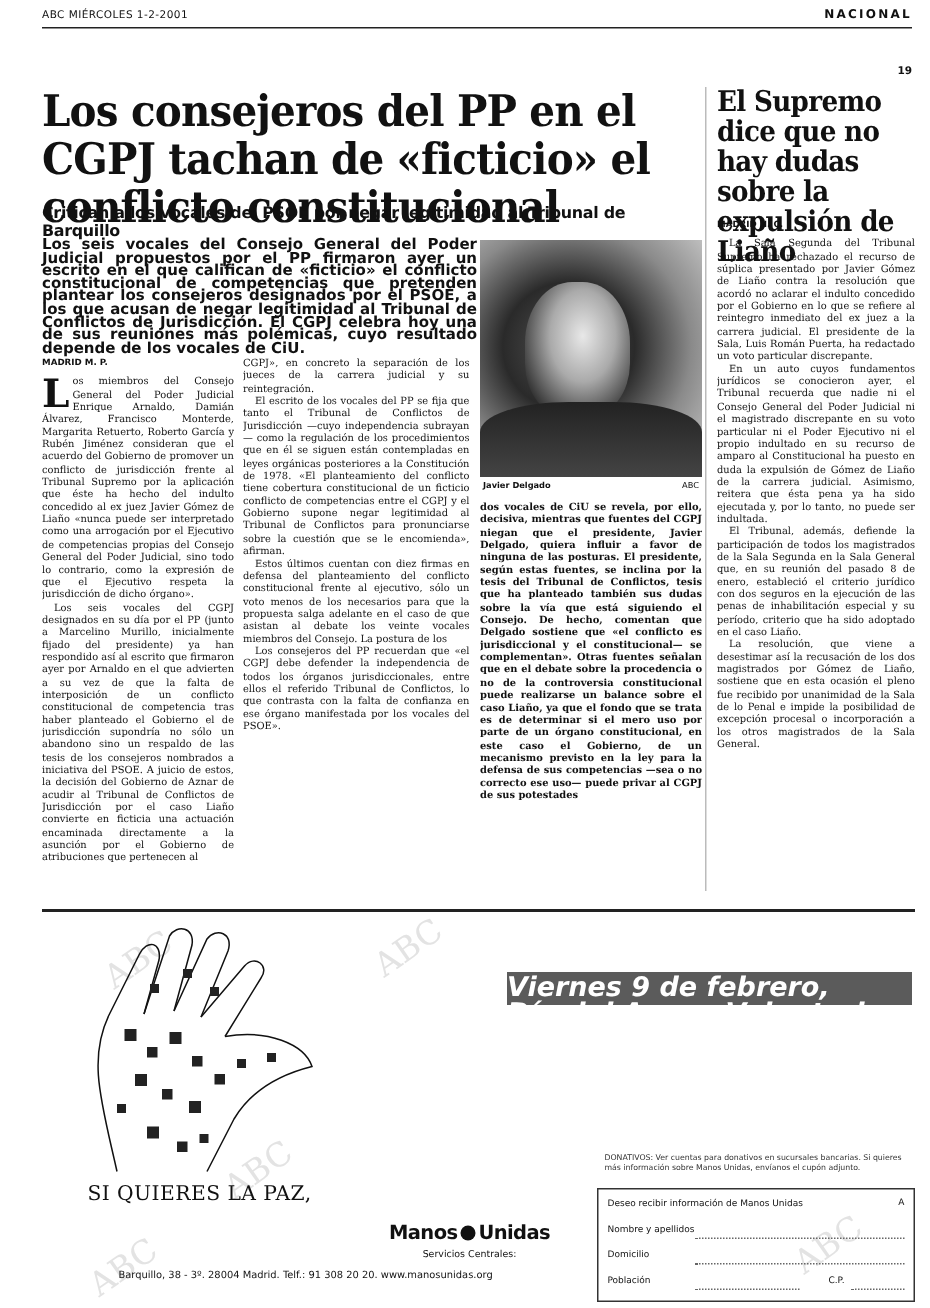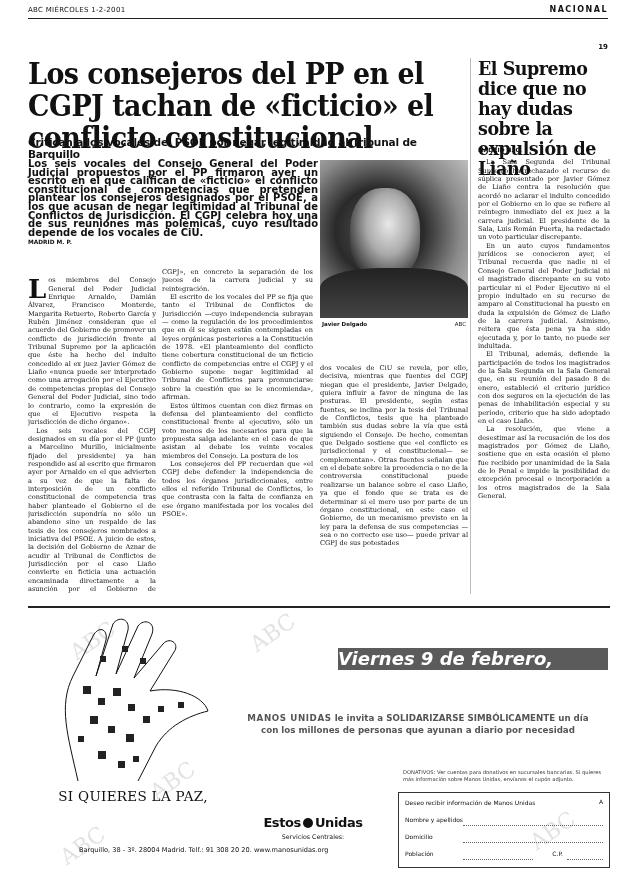--- a/index.html
+++ b/index.html
@@ -11,21 +11,21 @@
   .header .section { position: absolute; left: 0; right: 0; top: -1px; text-align: right; font-weight: bold; font-size: 8px; letter-spacing: 1.5px; }
   .header .page { position: absolute; right: 0; top: 0; font-weight: bold; margin-top: 37px; }
   .header-rule { position: absolute; left: 28px; top: 18px; width: 580px; height: 1px; background: #222; }
 
   .headline { position: absolute; left: 28px; top: 58px; width: 440px; font-family: "DejaVu Serif", serif; font-weight: bold; font-size: 29px; line-height: 32px; letter-spacing: -0.6px; transform: scaleX(0.93); transform-origin: left top; }
   .subhead { position: absolute; left: 28px; top: 136px; width: 440px; font-family: "DejaVu Sans", sans-serif; font-weight: bold; font-size: 10.6px; letter-spacing: -0.2px; }
   .lead { position: absolute; left: 28px; top: 160px; width: 290px; font-family: "DejaVu Sans", sans-serif; font-weight: bold; font-size: 10px; line-height: 8.6px; text-align: justify; }
 
   .col { position: absolute; font-family: "DejaVu Serif", serif; font-size: 6.6px; line-height: 8.35px; text-align: justify; overflow: hidden; }
   .col p { text-indent: 8px; }
-  .col p.first { text-indent: 0; margin-top: 30px; }
+  .col p.first { text-indent: 0; }
   .byline { font-family: "DejaVu Sans", sans-serif; font-size: 5.8px; font-weight: bold; margin-bottom: 4px; text-indent: 0 !important; }
   .dropcap { float: left; font-size: 26px; line-height: 22px; font-weight: bold; margin: 2px 2px 0 0; }
 
   .photo { position: absolute; left: 320px; top: 160px; width: 148px; height: 158px; background: radial-gradient(ellipse at 40% 45%, #555 0%, #2a2a2a 35%, #8a8a8a 65%, #cfcfcf 100%); overflow: hidden; }
   .photo .face { position: absolute; left: 30px; top: 28px; width: 70px; height: 90px; border-radius: 45% 45% 40% 40%; background: radial-gradient(ellipse at 55% 40%, #e8e8e8 0%, #aaa 40%, #333 80%); }
   .photo .shoulder { position: absolute; left: 0; bottom: 0; width: 148px; height: 50px; background: linear-gradient(180deg, #222 0%, #444 100%); border-radius: 40% 40% 0 0; }
   .photo-credit { position: absolute; left: 322px; top: 321px; width: 144px; height: 10px; font-family: "DejaVu Sans", sans-serif; font-size: 5.5px; }
   .photo-credit .name { position: absolute; left: 0; font-weight: bold; }
   .photo-credit .agency { position: absolute; right: 0; }
 
@@ -82,21 +82,21 @@
 
 <div class="photo">
   <div class="face"></div>
   <div class="shoulder"></div>
 </div>
 <div class="photo-credit">
   <span class="name">Javier Delgado</span>
   <span class="agency">ABC</span>
 </div>
 
-<div class="col" style="left:320px; top:334px; width:148px; height:262px;">
+<div class="col" style="left:320px; top:334px; width:148px; height:262px;font-weight:bold;">
   <p class="first">dos vocales de CiU se revela, por ello, decisiva, mientras que fuentes del CGPJ niegan que el presidente, Javier Delgado, quiera influir a favor de ninguna de las posturas. El presidente, según estas fuentes, se inclina por la tesis del Tribunal de Conflictos, tesis que ha planteado también sus dudas sobre la vía que está siguiendo el Consejo. De hecho, comentan que Delgado sostiene que «el conflicto es jurisdiccional y el constitucional— se complementan». Otras fuentes señalan que en el debate sobre la procedencia o no de la controversia constitucional puede realizarse un balance sobre el caso Liaño, ya que el fondo que se trata es de determinar si el mero uso por parte de un órgano constitucional, en este caso el Gobierno, de un mecanismo previsto en la ley para la defensa de sus competencias —sea o no correcto ese uso— puede privar al CGPJ de sus potestades</p>
 </div>
 
 <div class="side-rule"></div>
 
 <h2 class="side-headline">El Supremo dice que no hay dudas sobre la expulsión de Liaño</h2>
 <div class="col" style="left:478px; top:146px; width:132px; height:450px;">
   <div class="byline">MADRID N. C.</div>
   <p>La Sala Segunda del Tribunal Supremo ha rechazado el recurso de súplica presentado por Javier Gómez de Liaño contra la resolución que acordó no aclarar el indulto concedido por el Gobierno en lo que se refiere al reintegro inmediato del ex juez a la carrera judicial. El presidente de la Sala, Luis Román Puerta, ha redactado un voto particular discrepante.</p>
   <p>En un auto cuyos fundamentos jurídicos se conocieron ayer, el Tribunal recuerda que nadie ni el Consejo General del Poder Judicial ni el magistrado discrepante en su voto particular ni el Poder Ejecutivo ni el propio indultado en su recurso de amparo al Constitucional ha puesto en duda la expulsión de Gómez de Liaño de la carrera judicial. Asimismo, reitera que ésta pena ya ha sido ejecutada y, por lo tanto, no puede ser indultada.</p>
@@ -138,29 +138,26 @@
       <rect x="140" y="86" width="6" height="6"></rect>
         <rect x="95" y="140" width="6" height="6"></rect>
     </g>
   </svg>
   <div class="ad-slogan">
     <div>SI QUIERES LA PAZ,</div>
   </div>
 
   <div class="ad-banner">
     <div>Viernes 9 de febrero,</div>
+    <div>Día del Ayuno Voluntario</div>
   </div>
 
-  <div class="ad-call">
-    <div><span class="brand">MANOS UNIDAS</span><span> le invita a SOLIDARIZARSE SIMBÓLICAMENTE un día</span></div>
-    <div>con los millones de personas que ayunan a diario por necesidad</div>
-  </div>
 
   <div class="ad-logo">
-    <div class="logo"><span>Estos</span><span class="slash"></span><span>Unidas</span></div>
+    <div class="logo"><span>Manos</span><span class="slash"></span><span>Unidas</span></div>
     <div class="svc">Servicios Centrales:</div>
   </div>
   <div class="ad-address">Barquillo, 38 - 3º. 28004 Madrid. Telf.: 91 308 20 20. www.manosunidas.org</div>
 
   <div class="ad-coupon-intro">DONATIVOS: Ver cuentas para donativos en sucursales bancarias. Si quieres más información sobre Manos Unidas, envíanos el cupón adjunto.</div>
   <div class="ad-form">
     <div class="row">
       <span class="label">Deseo recibir información de Manos Unidas</span>
       <span class="cbox">A</span>
     </div>

